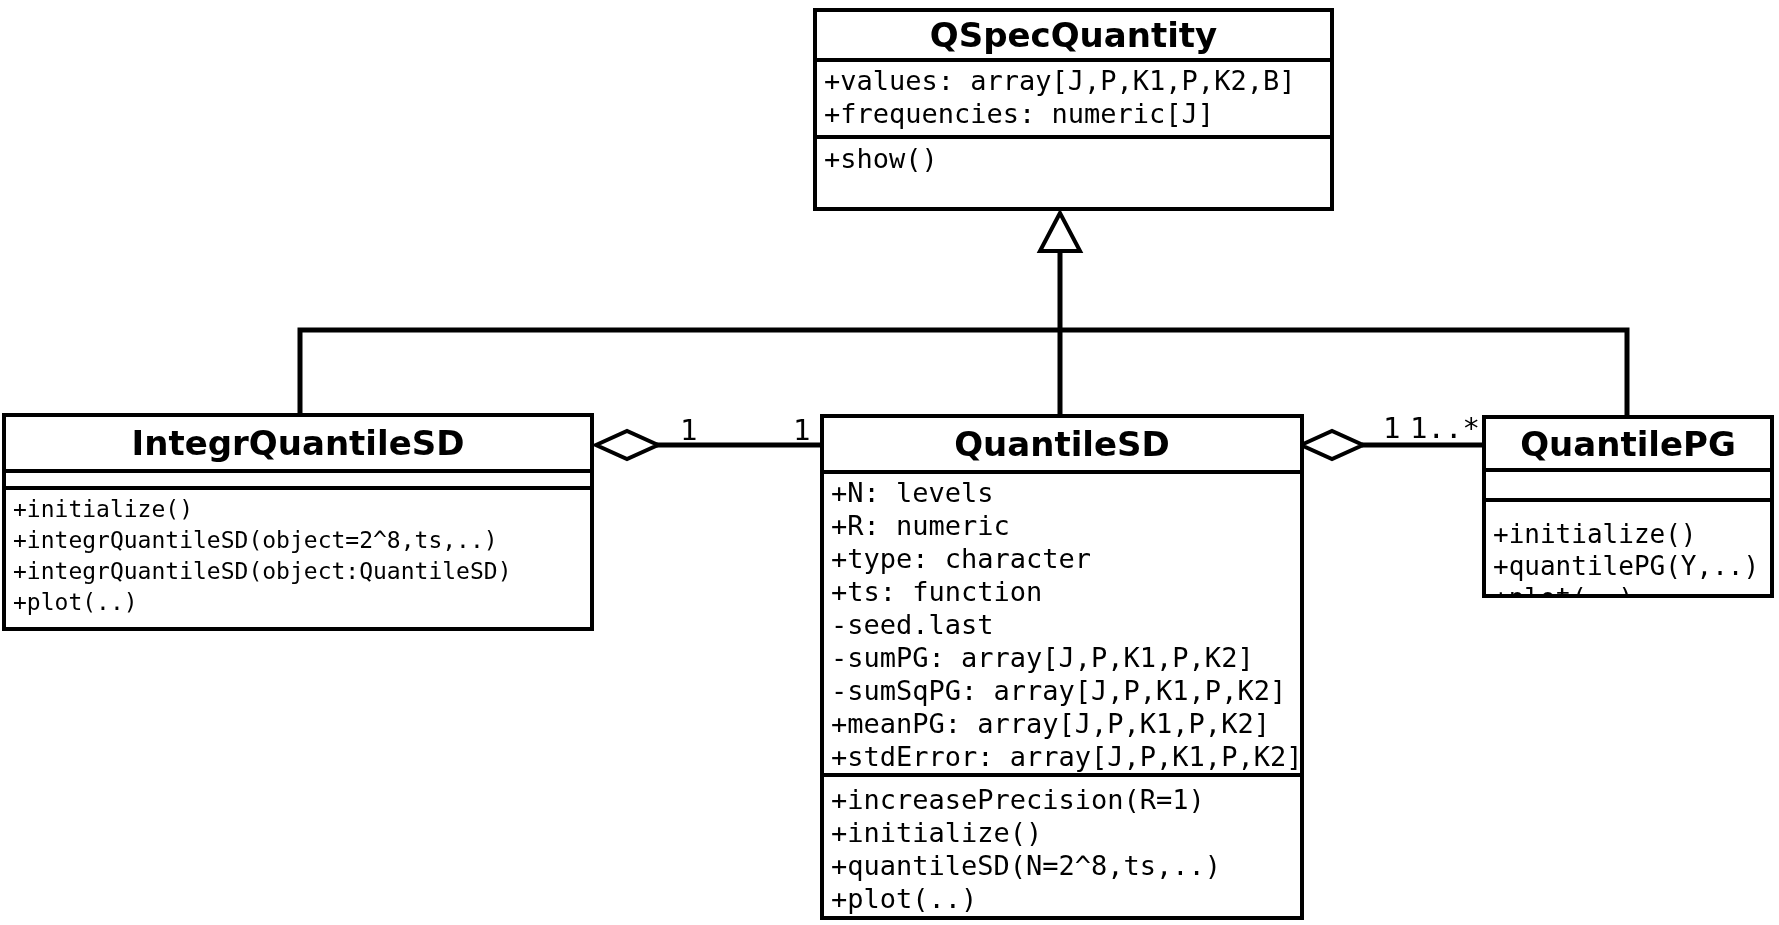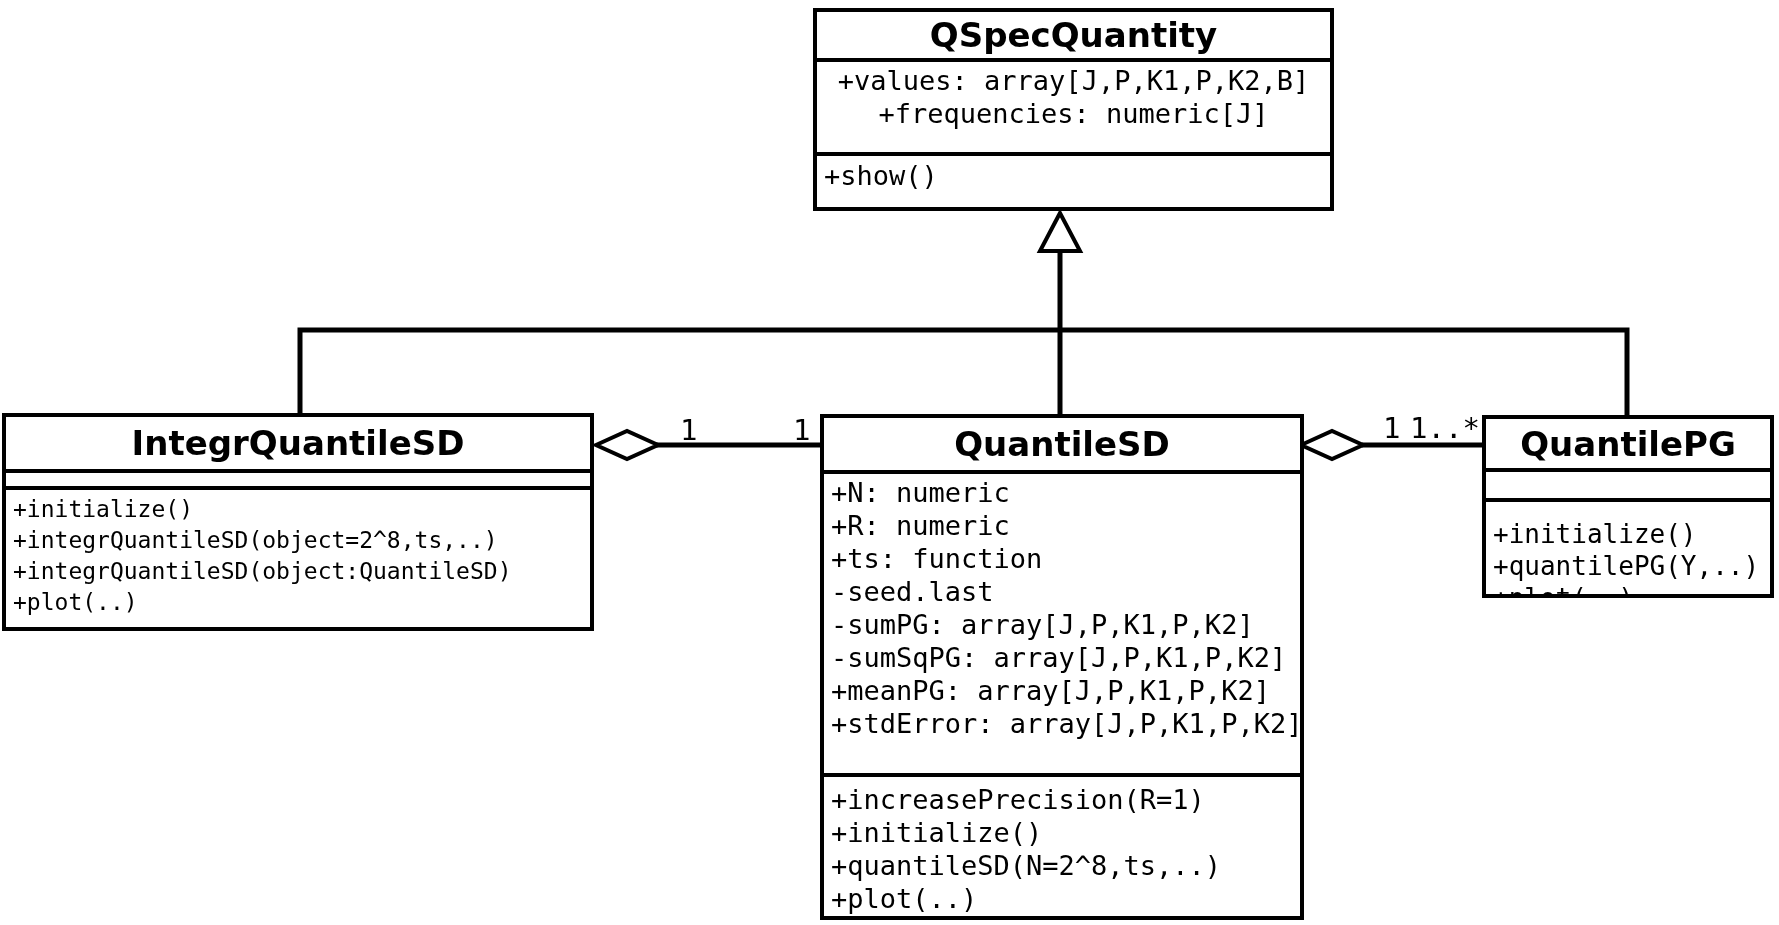--- a/index.html
+++ b/index.html
@@ -44,21 +44,21 @@
 
     <path d="M656,445 L821,445" fill="none" stroke="#000" stroke-width="5"></path>
     <polygon points="596,445 627,431 658,445 627,459" fill="#fff" stroke="#000" stroke-width="4"></polygon>
 
     <path d="M1362,445 L1483,445" fill="none" stroke="#000" stroke-width="5"></path>
     <polygon points="1301,445 1332,431 1363,445 1332,459" fill="#fff" stroke="#000" stroke-width="4"></polygon>
   </svg>
 
   <div class="class-box m27" style="left:813px;top:8px;width:521px;height:203px;">
     <div class="class-title" style="height:50px;">QSpecQuantity</div>
-    <div class="attrs" style="height:94px;text-align:center;">
+    <div class="attrs" style="height:77px;">
       <div class="member">+values: array[J,P,K1,P,K2,B]</div>
       <div class="member">+frequencies: numeric[J]</div>
     </div>
     <div class="methods" style="padding-top:3px;">
       <div class="member">+show()</div>
     </div>
   </div>
 
   <div class="class-box m23" style="left:2px;top:413px;width:592px;height:218px;">
     <div class="class-title" style="height:56px;">IntegrQuantileSD</div>
@@ -67,22 +67,23 @@
       <div class="member">+initialize()</div>
       <div class="member">+integrQuantileSD(object=2^8,ts,..)</div>
       <div class="member">+integrQuantileSD(object:QuantileSD)</div>
       <div class="member">+plot(..)</div>
     </div>
   </div>
 
   <div class="class-box m27" style="left:820px;top:414px;width:484px;height:506px;">
     <div class="class-title" style="height:56px;">QuantileSD</div>
     <div class="attrs" style="height:303px;">
-      <div class="member">+N: numeric</div>
+      <div class="member">+N: levels</div>
       <div class="member">+R: numeric</div>
+      <div class="member">+type: character</div>
       <div class="member">+ts: function</div>
       <div class="member">-seed.last</div>
       <div class="member">-sumPG: array[J,P,K1,P,K2]</div>
       <div class="member">-sumSqPG: array[J,P,K1,P,K2]</div>
       <div class="member">+meanPG: array[J,P,K1,P,K2]</div>
       <div class="member">+stdError: array[J,P,K1,P,K2]</div>
     </div>
     <div class="methods" style="padding-top:6px;">
       <div class="member">+increasePrecision(R=1)</div>
       <div class="member">+initialize()</div>

